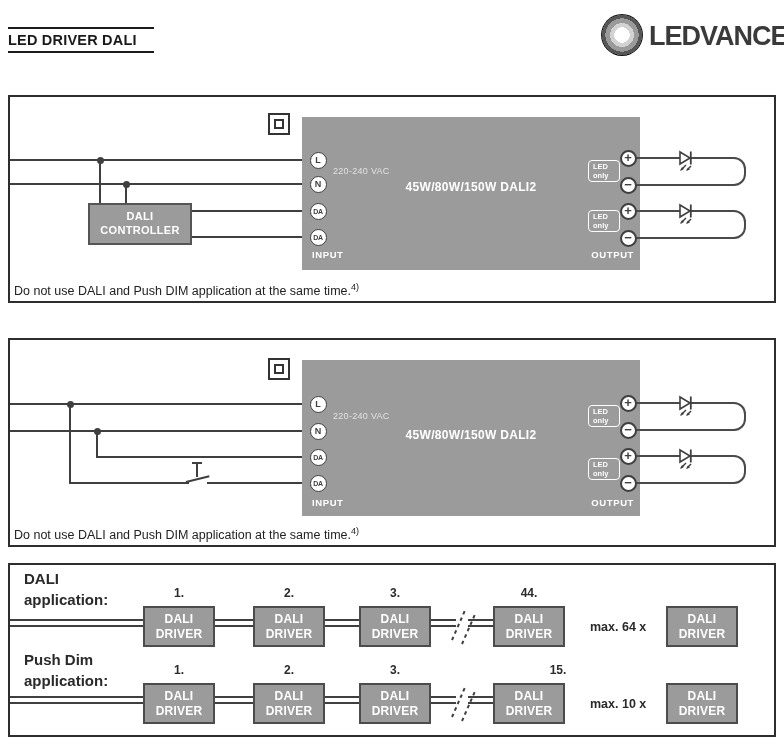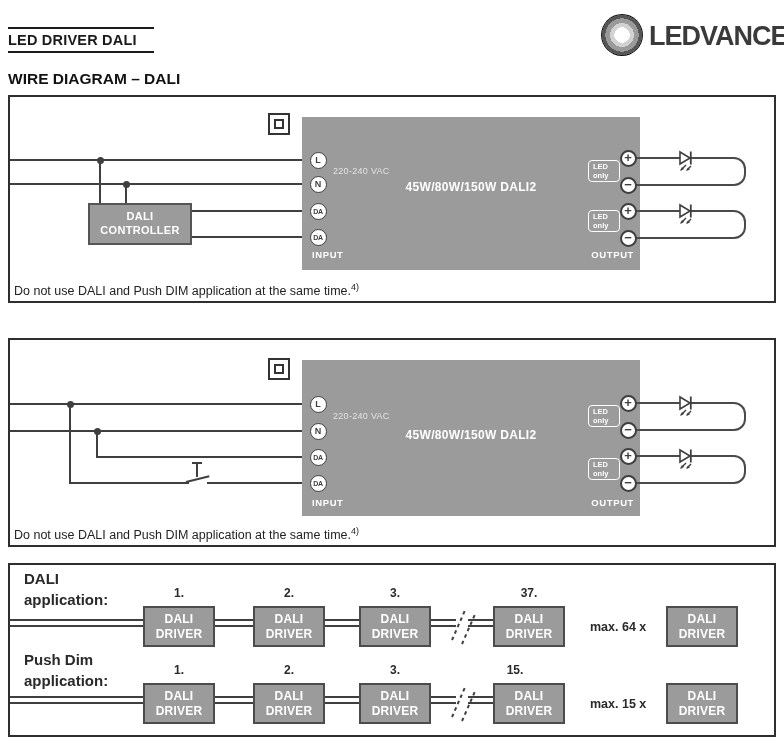--- a/index.html
+++ b/index.html
@@ -63,21 +63,20 @@
 <body>
 
 <div id="page">
 
   <div class="title-rule" style="left:8px; top:27px; width:146px;"></div>
   <div class="doc-title" style="left:8px; top:32px;">LED DRIVER DALI</div>
   <div class="title-rule" style="left:8px; top:51px; width:146px;"></div>
   <div class="logo-ring" style="left:601px; top:14px;"></div>
   <div class="logo-text" style="left:649px; top:21px;">LEDVANCE</div>
 
-  <div class="sec-heading" style="left:8px; top:70px;">WIRE DIAGRAM – DALI</div>
   <div class="frame" style="left:8px; top:95px; width:768px; height:208px;"></div>
 
   <div class="wire" style="left:10px; top:159px; width:300px; height:2px;"></div>
   <div class="wire" style="left:10px; top:183px; width:300px; height:2px;"></div>
   <div class="wire" style="left:99px;  top:159px; width:2px; height:46px;"></div>
   <div class="wire" style="left:125px; top:183px; width:2px; height:22px;"></div>
   <div class="dot" style="left:97px;  top:156.5px;"></div>
   <div class="dot" style="left:123px; top:180.5px;"></div>
   <div class="wire" style="left:190px; top:210px; width:120px; height:2px;"></div>
   <div class="wire" style="left:190px; top:236px; width:120px; height:2px;"></div>
@@ -201,21 +200,21 @@
     <span>Do not use DALI and Push DIM application at the same time.</span><span class="sup">4)</span>
   </div>
 
   <div class="frame" style="left:8px; top:563px; width:768px; height:174px;"></div>
 
   <div class="app-label" style="left:24px; top:570px;">DALI</div>
   <div class="app-label" style="left:24px; top:591px;">application:</div>
   <div class="num" style="left:143px; top:586px;">1.</div>
   <div class="num" style="left:253px; top:586px;">2.</div>
   <div class="num" style="left:359px; top:586px;">3.</div>
-  <div class="num" style="left:493px; top:586px;">37.</div>
+  <div class="num" style="left:493px; top:586px;">44.</div>
 
   <div class="wire" style="left:10px; top:619px; width:446px; height:2px;"></div>
   <div class="wire" style="left:10px; top:625px; width:446px; height:2px;"></div>
   <div class="wire" style="left:468px; top:619px; width:25px; height:2px;"></div>
   <div class="wire" style="left:468px; top:625px; width:25px; height:2px;"></div>
   <svg class="abs" style="left:444px; top:602px;" width="40" height="44" viewBox="0 0 40 44">
     <line x1="8" y1="38" x2="22" y2="6" stroke="#3f3f3f" stroke-width="2" stroke-dasharray="3.5,3.5"></line>
     <line x1="18" y1="42" x2="32" y2="10" stroke="#3f3f3f" stroke-width="2" stroke-dasharray="3.5,3.5"></line>
   </svg>
 
@@ -239,21 +238,21 @@
   <div class="appbox" style="left:666px; top:606px;">
     <span>DALI</span>
       <span>DRIVER</span>
   </div>
 
   <div class="app-label" style="left:24px; top:651px;">Push Dim</div>
   <div class="app-label" style="left:24px; top:672px;">application:</div>
   <div class="num" style="left:143px; top:663px;">1.</div>
   <div class="num" style="left:253px; top:663px;">2.</div>
   <div class="num" style="left:359px; top:663px;">3.</div>
-  <div class="num" style="left:479px; top:663px;">15.</div>
+  <div class="num" style="left:522px; top:663px;">15.</div>
 
   <div class="wire" style="left:10px; top:696px; width:446px; height:2px;"></div>
   <div class="wire" style="left:10px; top:702px; width:446px; height:2px;"></div>
   <div class="wire" style="left:468px; top:696px; width:25px; height:2px;"></div>
   <div class="wire" style="left:468px; top:702px; width:25px; height:2px;"></div>
   <svg class="abs" style="left:444px; top:679px;" width="40" height="44" viewBox="0 0 40 44">
     <line x1="8" y1="38" x2="22" y2="6" stroke="#3f3f3f" stroke-width="2" stroke-dasharray="3.5,3.5"></line>
     <line x1="18" y1="42" x2="32" y2="10" stroke="#3f3f3f" stroke-width="2" stroke-dasharray="3.5,3.5"></line>
   </svg>
 
@@ -266,19 +265,19 @@
       <span>DRIVER</span>
   </div>
   <div class="appbox" style="left:359px; top:683px;">
     <span>DALI</span>
       <span>DRIVER</span>
   </div>
   <div class="appbox" style="left:493px; top:683px;">
     <span>DALI</span>
       <span>DRIVER</span>
   </div>
-  <div class="maxlbl" style="left:590px; top:697px;">max. 15 x</div>
+  <div class="maxlbl" style="left:590px; top:697px;">max. 10 x</div>
   <div class="appbox" style="left:666px; top:683px;">
     <span>DALI</span>
       <span>DRIVER</span>
   </div>
 
 </div>
 
 </body></html>

